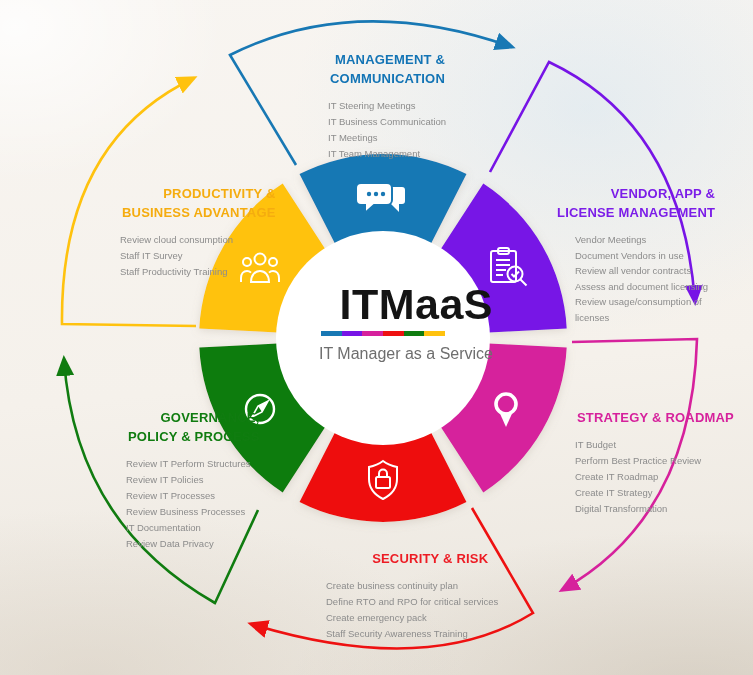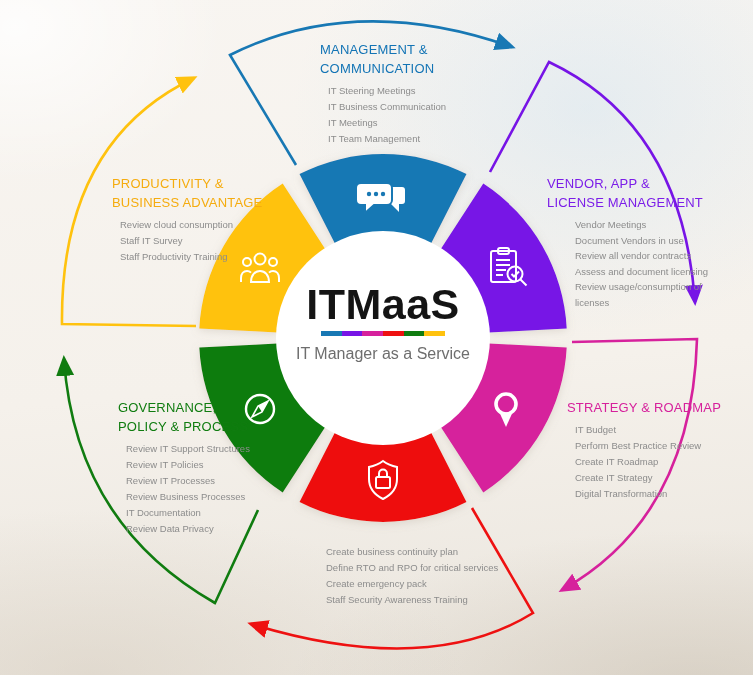--- a/index.html
+++ b/index.html
@@ -8,33 +8,33 @@
     position:relative;width:753px;height:675px;overflow:hidden;
     background:
       radial-gradient(ellipse 420px 320px at 78% 16%, rgba(200,224,242,.38), rgba(200,224,242,0) 70%),
       radial-gradient(ellipse 300px 220px at 2% 4%, rgba(255,255,255,.8), rgba(255,255,255,0) 70%),
       radial-gradient(ellipse 520px 230px at 12% 100%, rgba(211,201,186,.45), rgba(211,201,186,0) 72%),
       radial-gradient(ellipse 560px 220px at 92% 102%, rgba(198,188,172,.5), rgba(198,188,172,0) 72%),
       linear-gradient(175deg,#f8f5f1 0%,#f5f1eb 55%,#eae5dd 100%);
   }
   svg.wheel{position:absolute;left:0;top:0;}
   .sec{position:absolute;}
-  .sec h2{margin:0;font-size:13px;line-height:19px;font-weight:normal;letter-spacing:.2px;}
+  .sec h2{margin:10px;font-size:13px;line-height:19px;font-weight:bold;letter-spacing:.2px;text-align:right;}
   .sec h2 .tl{display:block;white-space:nowrap;}
   .sec ul{margin:5px 0 0 0;padding:0 0 0 8px;list-style:none;}
   .sec li{font-size:9.5px;line-height:16px;color:#8c8c8c;}
   .c-blue h2{color:#1374b5;}
   .c-purple h2{color:#7b1de8;}
   .c-magenta h2{color:#d6219c;}
   .c-red h2{color:#ed1c24;}
   .c-green h2{color:#107c10;}
   .c-yellow h2{color:#f5ac0f;}
   .sec-vendor ul{width:156px;}
   .sec-vendor li{line-height:15.5px;margin-left:20px;}
-  .center-block{position:absolute;left:273px;top:281px;width:220px;text-align:center;}
+  .center-block{position:absolute;left:273px;top:281px;width:220px;text-align:right;}
   .center-block h1{margin:0;font-size:43px;line-height:46px;font-weight:bold;color:#141414;letter-spacing:.5px;}
   .divider{width:124px;height:5px;margin:4px auto 9px auto;display:flex;}
   .divider span{flex:1;height:100%;}
   .center-block p{margin:0;font-size:16px;color:#6e6e6e;}
 </style>
 </head>
 <body>
 
 <div class="stage">
 
@@ -174,35 +174,38 @@
     <ul>
       <li>IT Budget</li>
       <li>Perform Best Practice Review</li>
       <li>Create IT Roadmap</li>
       <li>Create IT Strategy</li>
       <li>Digital Transformation</li>
     </ul>
   </div>
 
   <div class="sec c-red" style="left:318px;top:539px;">
+    <h2>
+      <span class="tl">SECURITY &amp; RISK</span>
+    </h2>
     <ul>
       <li>Create business continuity plan</li>
       <li>Define RTO and RPO for critical services</li>
       <li>Create emergency pack</li>
       <li>Staff Security Awareness Training</li>
     </ul>
   </div>
 
   <div class="sec c-green" style="left:118px;top:398px;">
     <h2>
       <span class="tl">GOVERNANCE,</span>
       <span class="tl">POLICY &amp; PROCESS</span>
     </h2>
     <ul>
-      <li>Review IT Support Structures</li>
+      <li>Review IT Perform Structures</li>
       <li>Review IT Policies</li>
       <li>Review IT Processes</li>
       <li>Review Business Processes</li>
       <li>IT Documentation</li>
       <li>Review Data Privacy</li>
     </ul>
   </div>
 
   <div class="sec c-yellow" style="left:112px;top:174px;">
     <h2>

